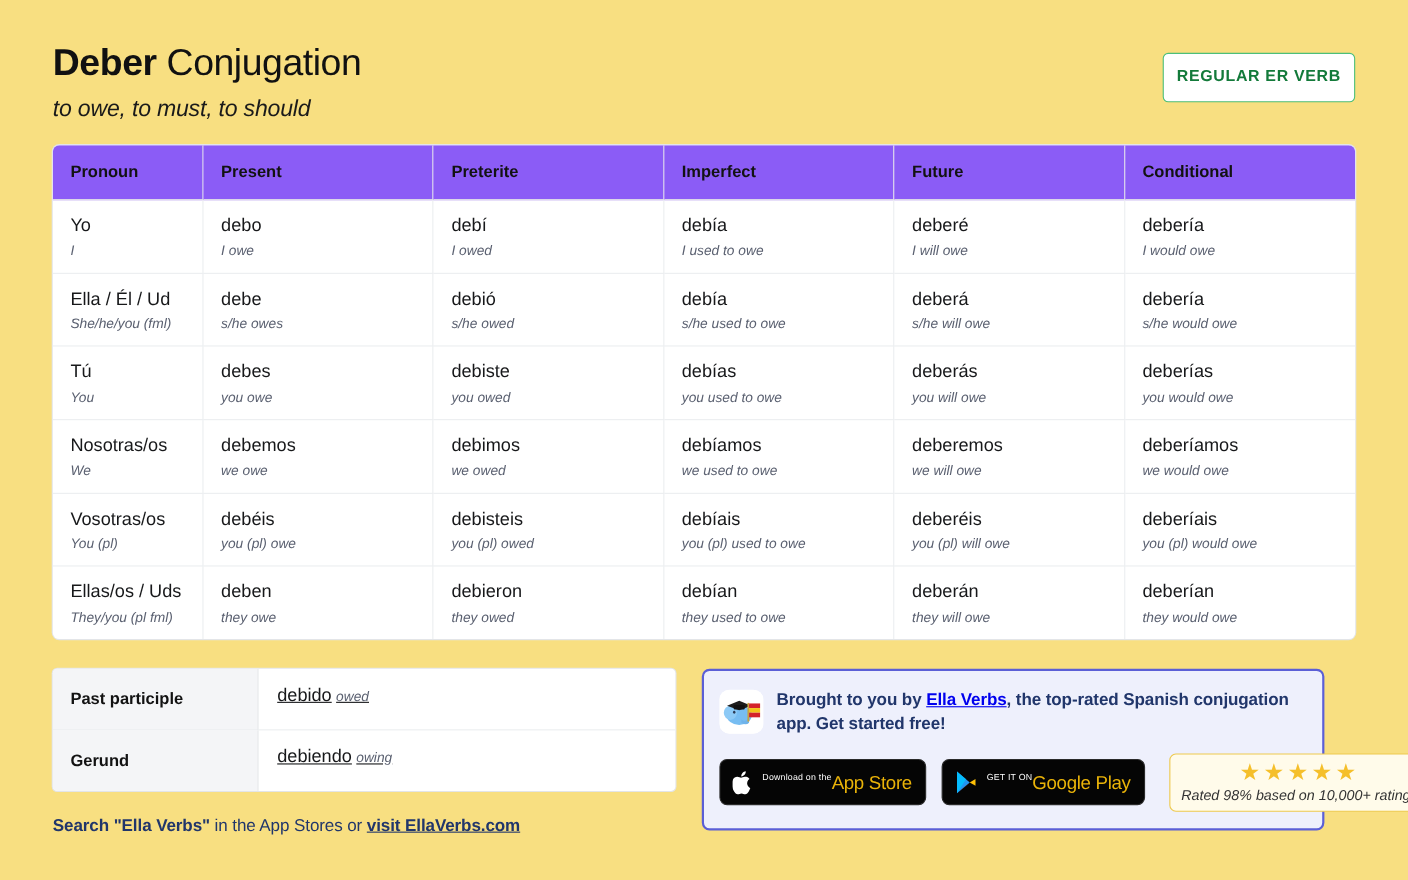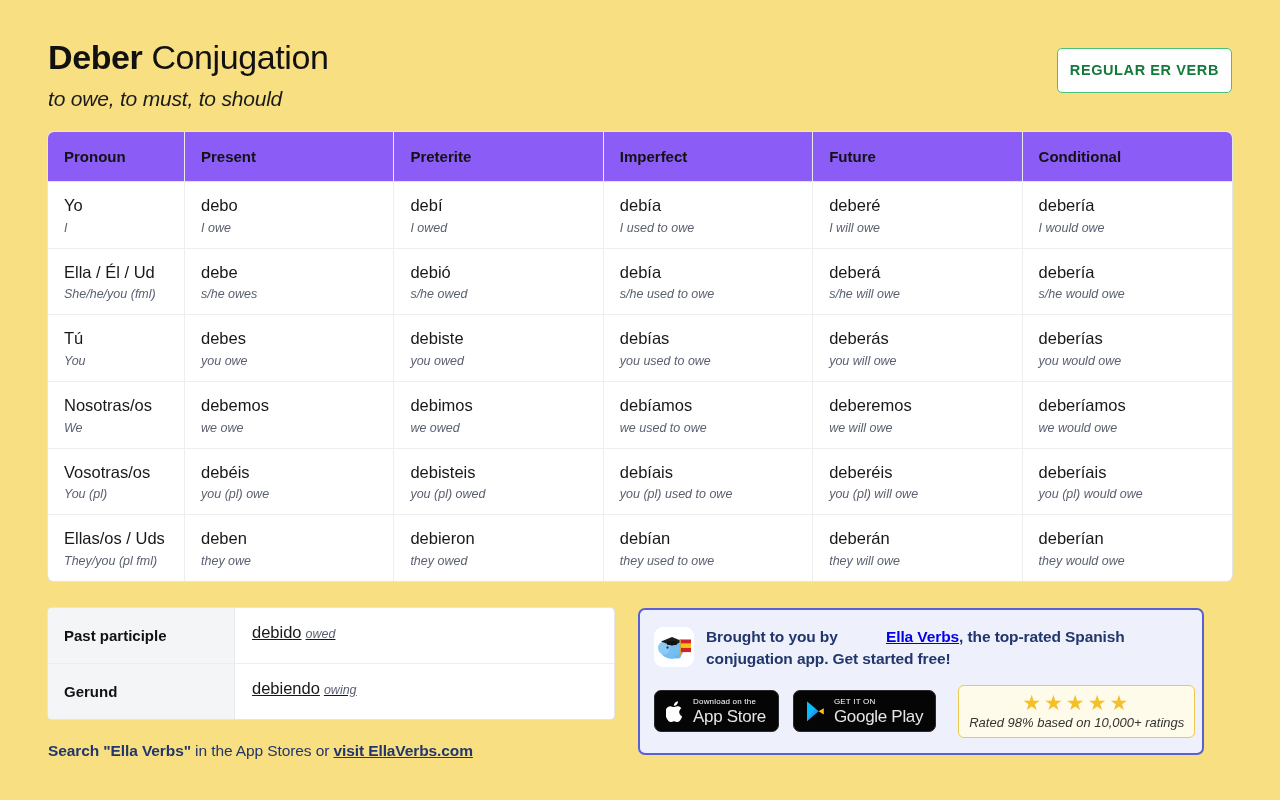--- a/index.html
+++ b/index.html
@@ -187,54 +187,54 @@
     margin-top: 2px;
   }
   .promo-text {
     font-size: 15.5px;
     font-weight: 700;
     color: #21366b;
     line-height: 1.42;
     letter-spacing: -0.1px;
     padding-top: 1px;
   }
-  .promo-text .link { text-decoration: underline; margin-left: 44px; }
+  .promo-text .link { text-decoration: underline; }
 
   .promo-bottom {
     display: flex;
     align-items: center;
     margin-top: 15px;
     gap: 14px;
   }
   .store-badges { display: flex; gap: 14px; }
 
   .badge-store {
     height: 42px;
     background: #050505;
     border-radius: 7px;
     display: flex;
     align-items: center;
     gap: 8px;
     padding: 0 12px 0 11px;
     color: #fff;
     border: 1px solid #2a2a2a;
   }
-  .badge-lines { display: flex; flex-direction: column; line-height: 1; }
+  .badge-lines { display: flex; flex-direction: row; line-height: 1; }
   .badge-small {
     font-size: 8px;
     letter-spacing: 0.2px;
     color: #fff;
     margin-bottom: 2px;
     white-space: nowrap;
   }
   .badge-big {
     font-size: 17px;
     font-weight: 500;
     letter-spacing: -0.3px;
-    color: #e5e5e5;
+    color: #eab308;
     white-space: nowrap;
   }
 
   .rating-box {
     flex: 1;
     border: 1.5px solid #edc94e;
     background: #fffbea;
     border-radius: 6px;
     padding: 6px 10px 7px;
     text-align: center;

